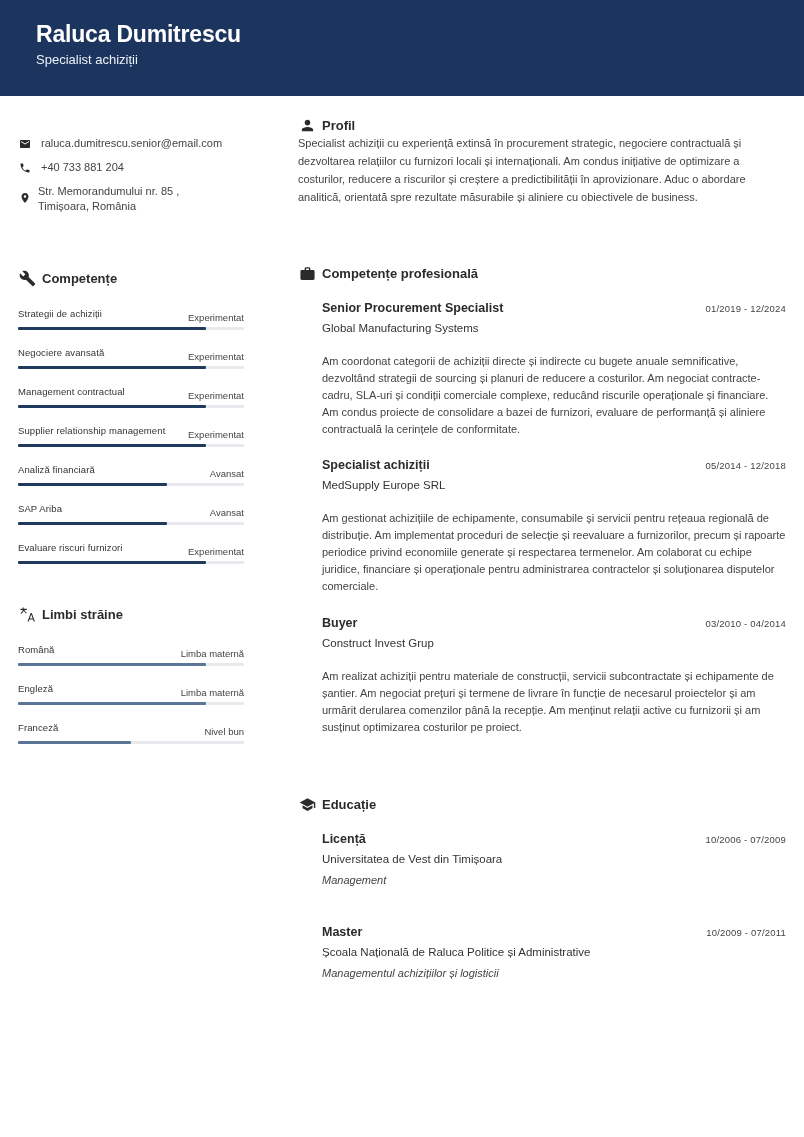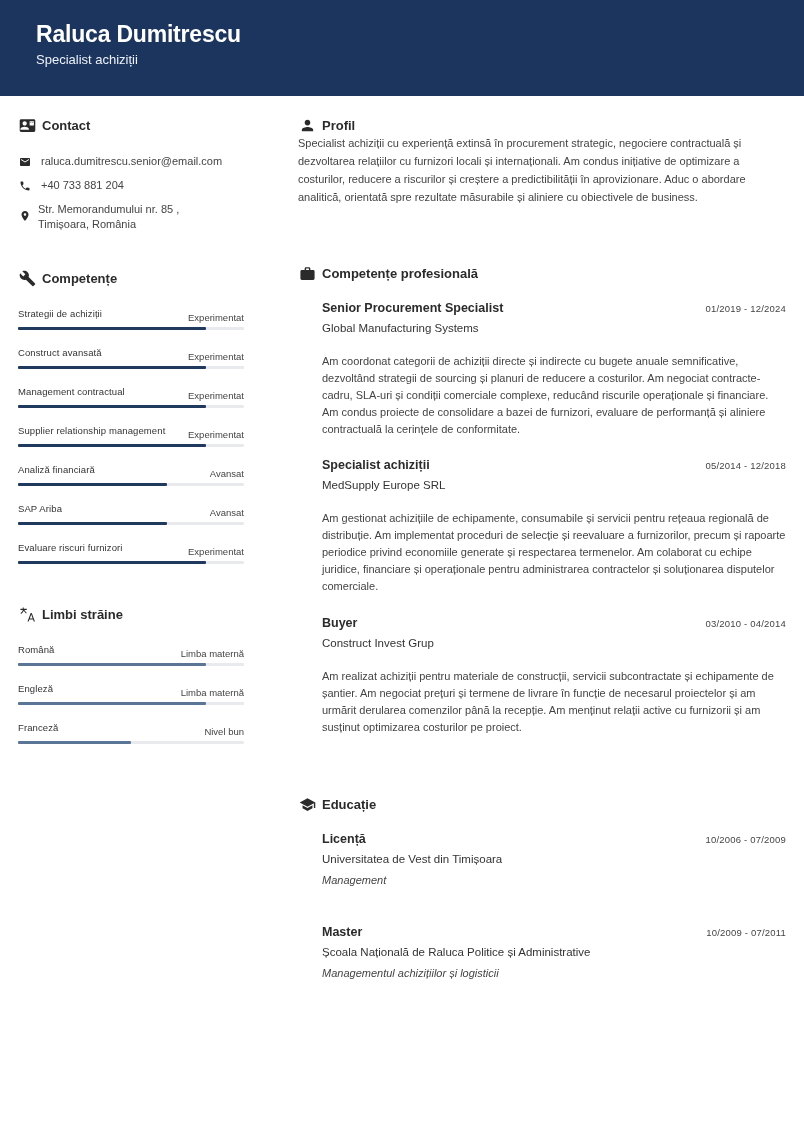--- a/index.html
+++ b/index.html
@@ -39,29 +39,20 @@
 </style>
 </head>
 <body>
 
 <div class="header">
   <div class="name">Raluca Dumitrescu</div>
   <div class="title">Specialist achiziții</div>
 </div>
 
 <div class="sidebar">
-  <div class="sec-head">
-    <span class="ico">
-      <svg viewBox="0 0 24 24">
-          <path d="M21 3H3C1.9 3 1 3.9 1 5v14c0 1.1.9 2 2 2h18c1.1 0 2-.9 2-2V5c0-1.1-.9-2-2-2zM8 6c1.66 0 3 1.34 3 3s-1.34 3-3 3-3-1.34-3-3 1.34-3 3-3zm6 12H2v-1c0-2 4-3.1 6-3.1s6 1.1 6 3.1v1zm7-6h-6V6h6v6zm-1-5h-4v1h4V7z"></path>
-          <path fill="#fff" d="M16 7h4l-2 1.5z"></path>
-        </svg>
-    </span>
-    <span>Contact</span>
-  </div>
   <div class="contact-list">
     <div class="contact-row">
       <span class="ico">
           <svg viewBox="0 0 24 24">
             <path d="M20 4H4c-1.1 0-2 .9-2 2v12c0 1.1.9 2 2 2h16c1.1 0 2-.9 2-2V6c0-1.1-.9-2-2-2zm0 4l-8 5-8-5V6l8 5 8-5v2z"></path>
           </svg>
         </span>
       <span>raluca.dumitrescu.senior@email.com</span>
     </div>
     <div class="contact-row">
@@ -96,21 +87,21 @@
 
   <div class="skills" style="top:192px;">
     <div class="skill">
         <span class="lbl">Strategii de achiziții</span>
         <span class="lvl">Experimentat</span>
         <div class="track">
           <div class="fill" style="width:83%"></div>
         </div>
       </div>
     <div class="skill">
-        <span class="lbl">Construct avansată</span>
+        <span class="lbl">Negociere avansată</span>
         <span class="lvl">Experimentat</span>
         <div class="track">
           <div class="fill" style="width:83%"></div>
         </div>
       </div>
     <div class="skill">
         <span class="lbl">Management contractual</span>
         <span class="lvl">Experimentat</span>
         <div class="track">
           <div class="fill" style="width:83%"></div>

